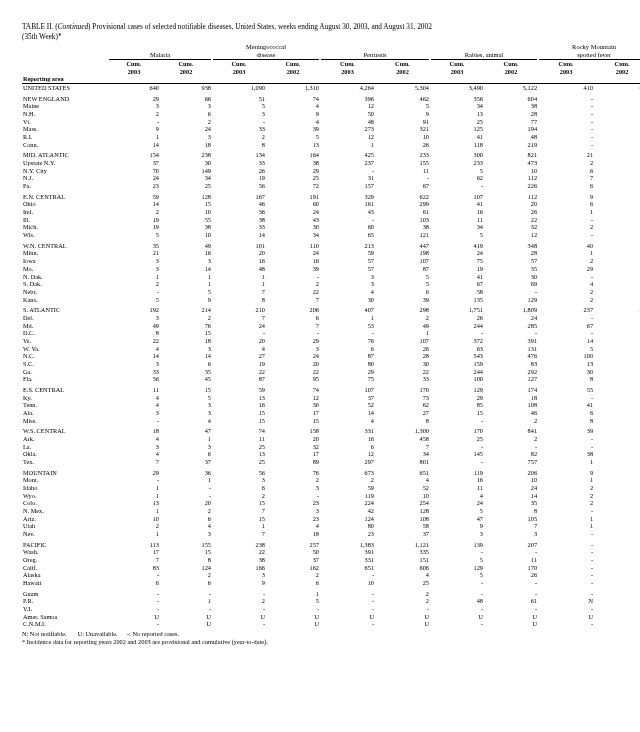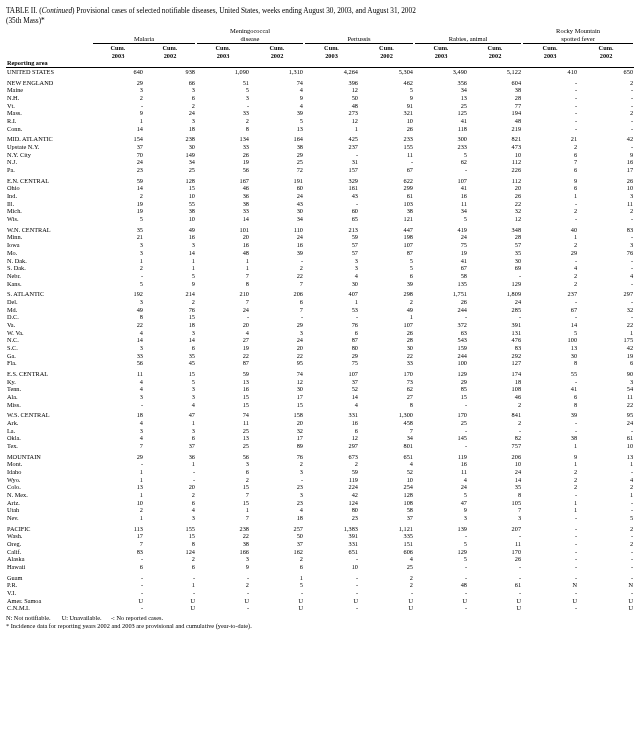--- a/index.html
+++ b/index.html
@@ -12,21 +12,21 @@
     height: 732px;
     font-family: "Liberation Serif", serif;
     color: #000000;
     font-size: 6.4px;
     overflow: hidden;
   }
   .page {
     width: 640px;
     height: 732px;
     position: relative;
-    padding: 0;
+    padding: 16px;
     box-sizing: border-box;
   }
   .title {
     font-size: 7.3px;
     padding: 6px 6px 1px 6px;
     line-height: 1.35;
   }
   .title .ital { font-style: italic; }
   table.main {
     border-collapse: collapse;
@@ -76,21 +76,21 @@
     text-align: left;
   }
 </style>
 </head>
 <body>
 
 <div class="page">
 
   <div class="title">
     <span>TABLE II. (</span><span class="ital">Continued</span><span>) Provisional cases of selected notifiable diseases, United States, weeks ending August 30, 2003, and August 31, 2002</span><br>
-    <span>(35th Mass)*</span>
+    <span>(35th Week)*</span>
   </div>
 
   <table class="main">
     <colgroup>
       <col style="width:86px">
       <col style="width:52px">
         <col style="width:52px">
       <col style="width:54px">
         <col style="width:54px">
       <col style="width:55px">

